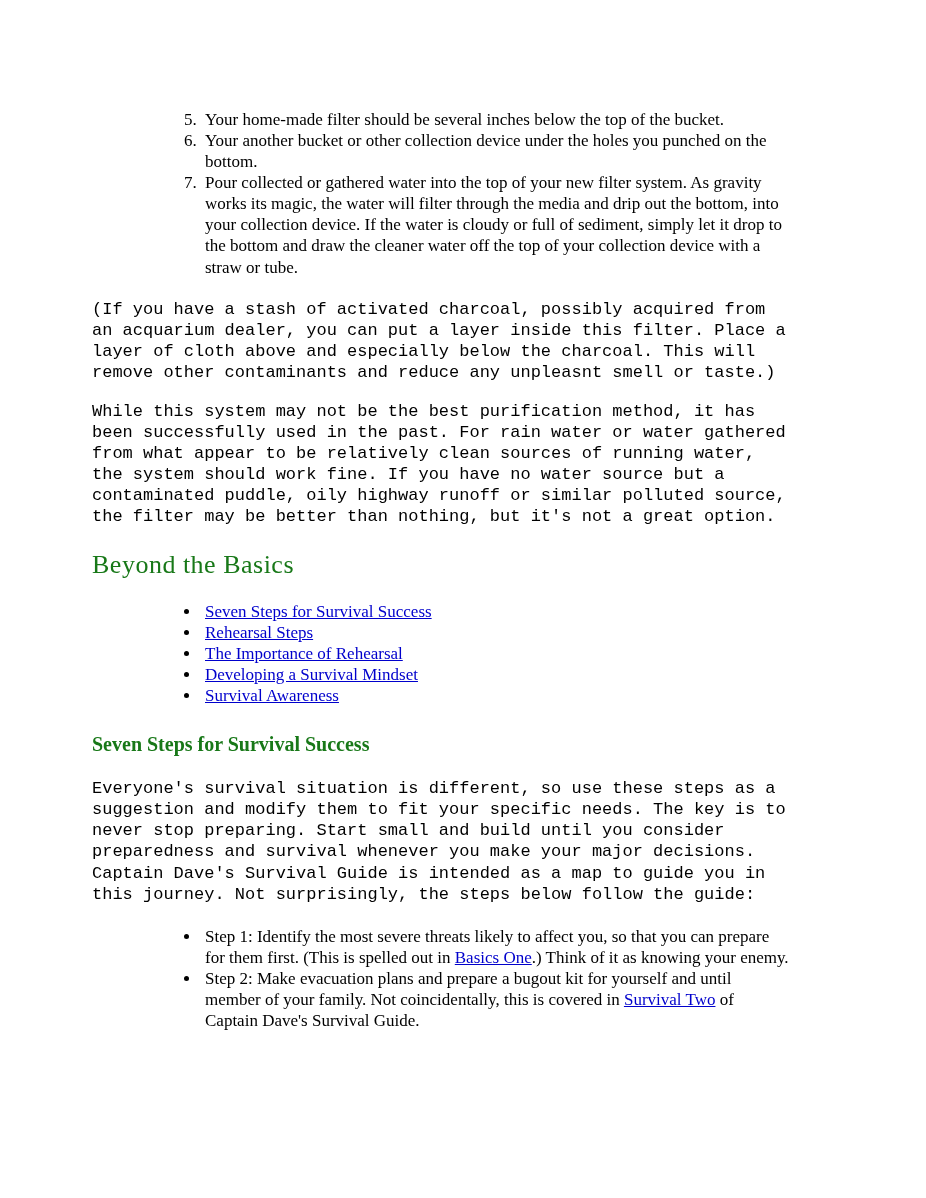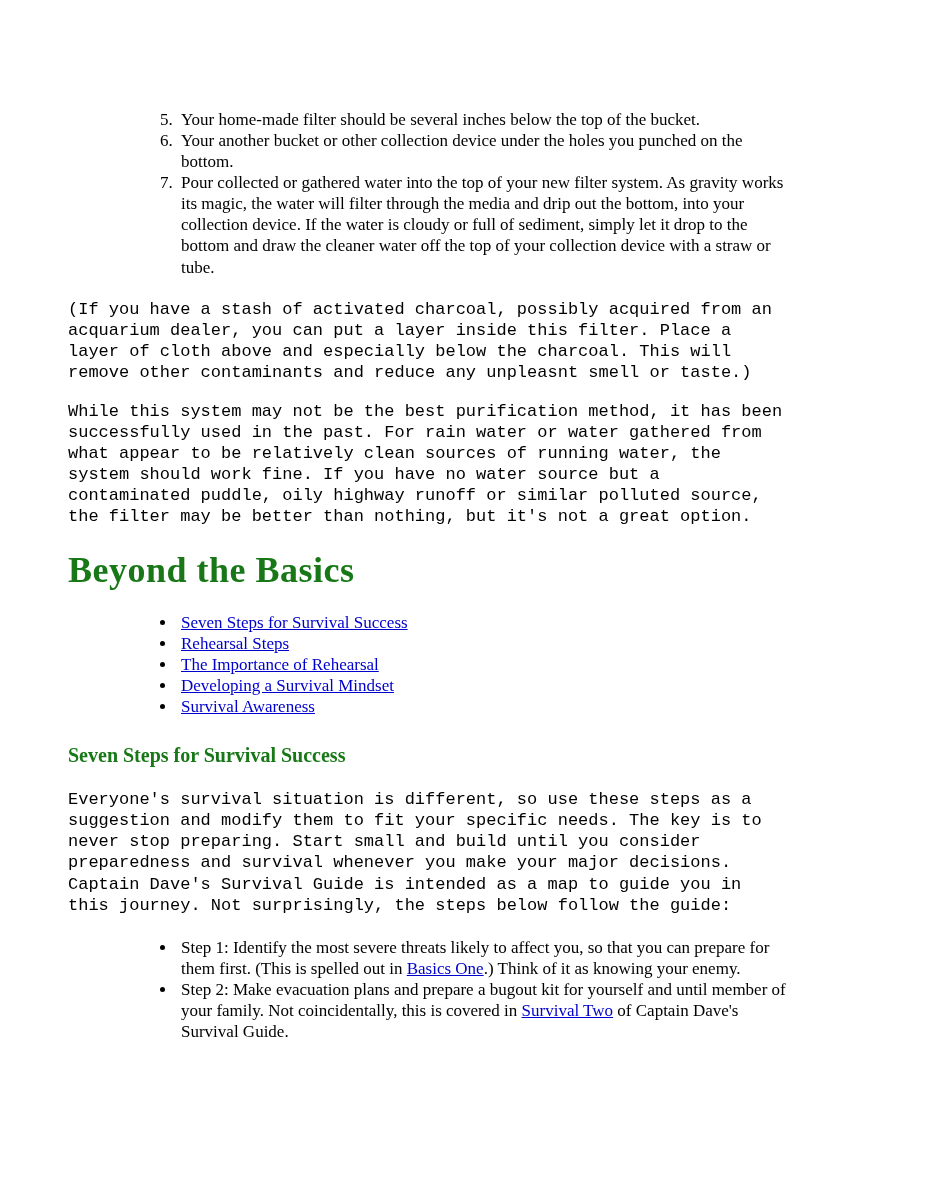--- a/index.html
+++ b/index.html
@@ -10,21 +10,21 @@
   body {
     width: 926px;
     height: 1198px;
     font-family: "Liberation Serif", "DejaVu Serif", serif;
     font-size: 17px;
     line-height: 1.24;
     color: var(--text, #000000);
     overflow: hidden;
   }
   .page {
-    padding: 88px 136px 0 68px;
+    padding: 88px 136px 0 92px;
     box-sizing: border-box;
     width: 926px;
   }
   p {
     margin: 18px 0;
     font-family: Liberation Mono, monospace;
   }
   ol.num-list {
     margin: 21px 0;
     padding-left: 109px;
@@ -37,22 +37,22 @@
     margin: 21px 0;
     padding-left: 109px;
     list-style-type: disc;
   }
   ul.doc-list li {
     padding-left: 4px;
     margin: 0;
   }
   h1.section-heading {
     color: var(--heading_green, #187818);
-    font-size: 36px;
-    font-weight: bold;
+    font-size: 26px;
+    font-weight: normal;
     line-height: 1.1;
     margin: 24px 0 21px 0;
     letter-spacing: 0.5px;
   }
   h2.subsection-heading {
     color: var(--heading_green, #187818);
     font-size: 20px;
     font-weight: bold;
     margin: 26px 0 21px 0;
   }

